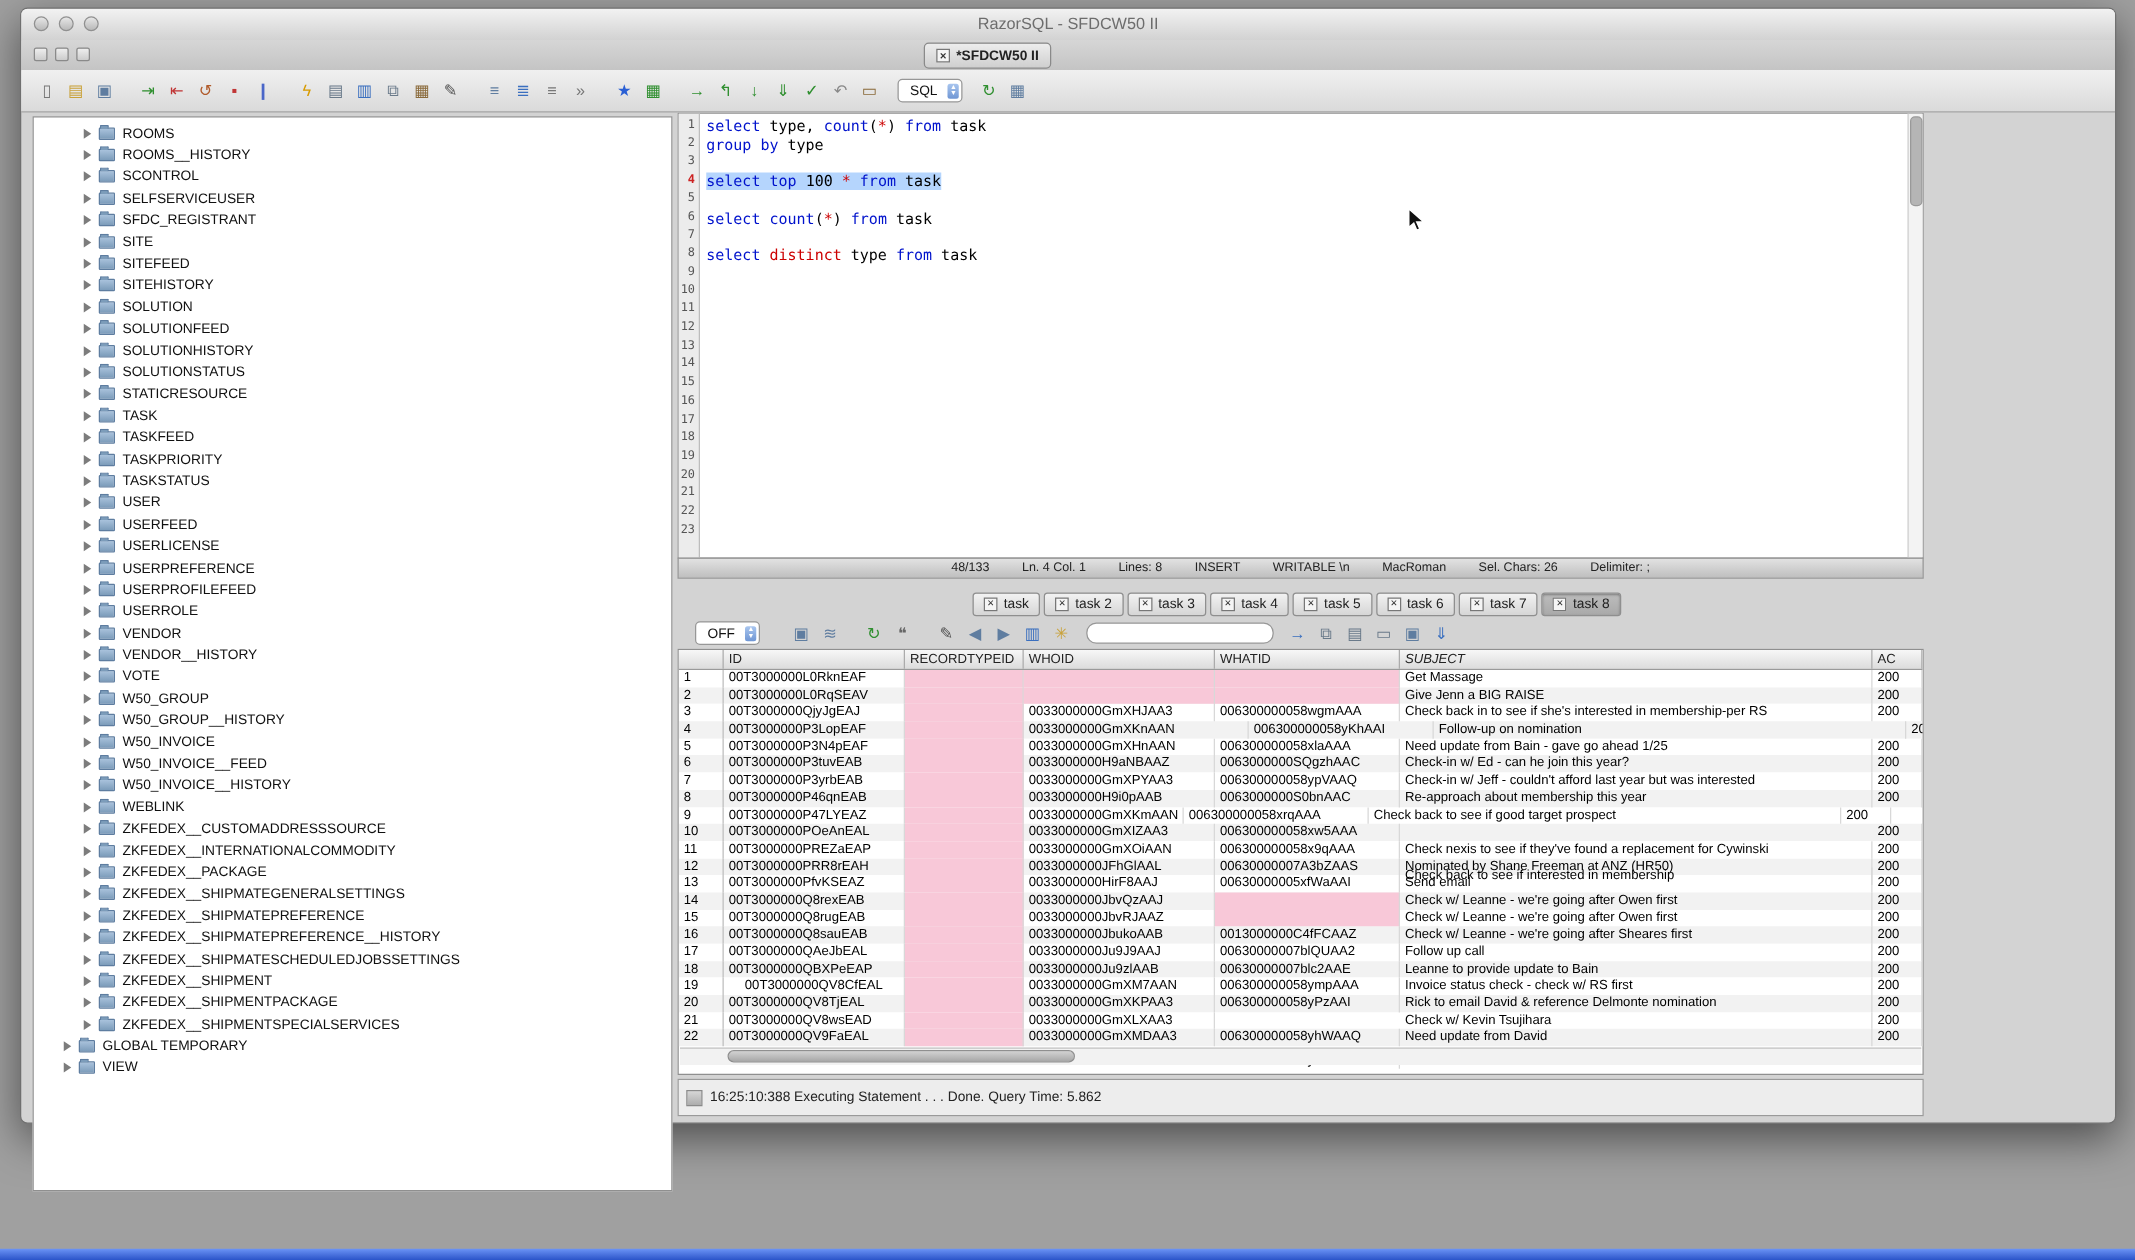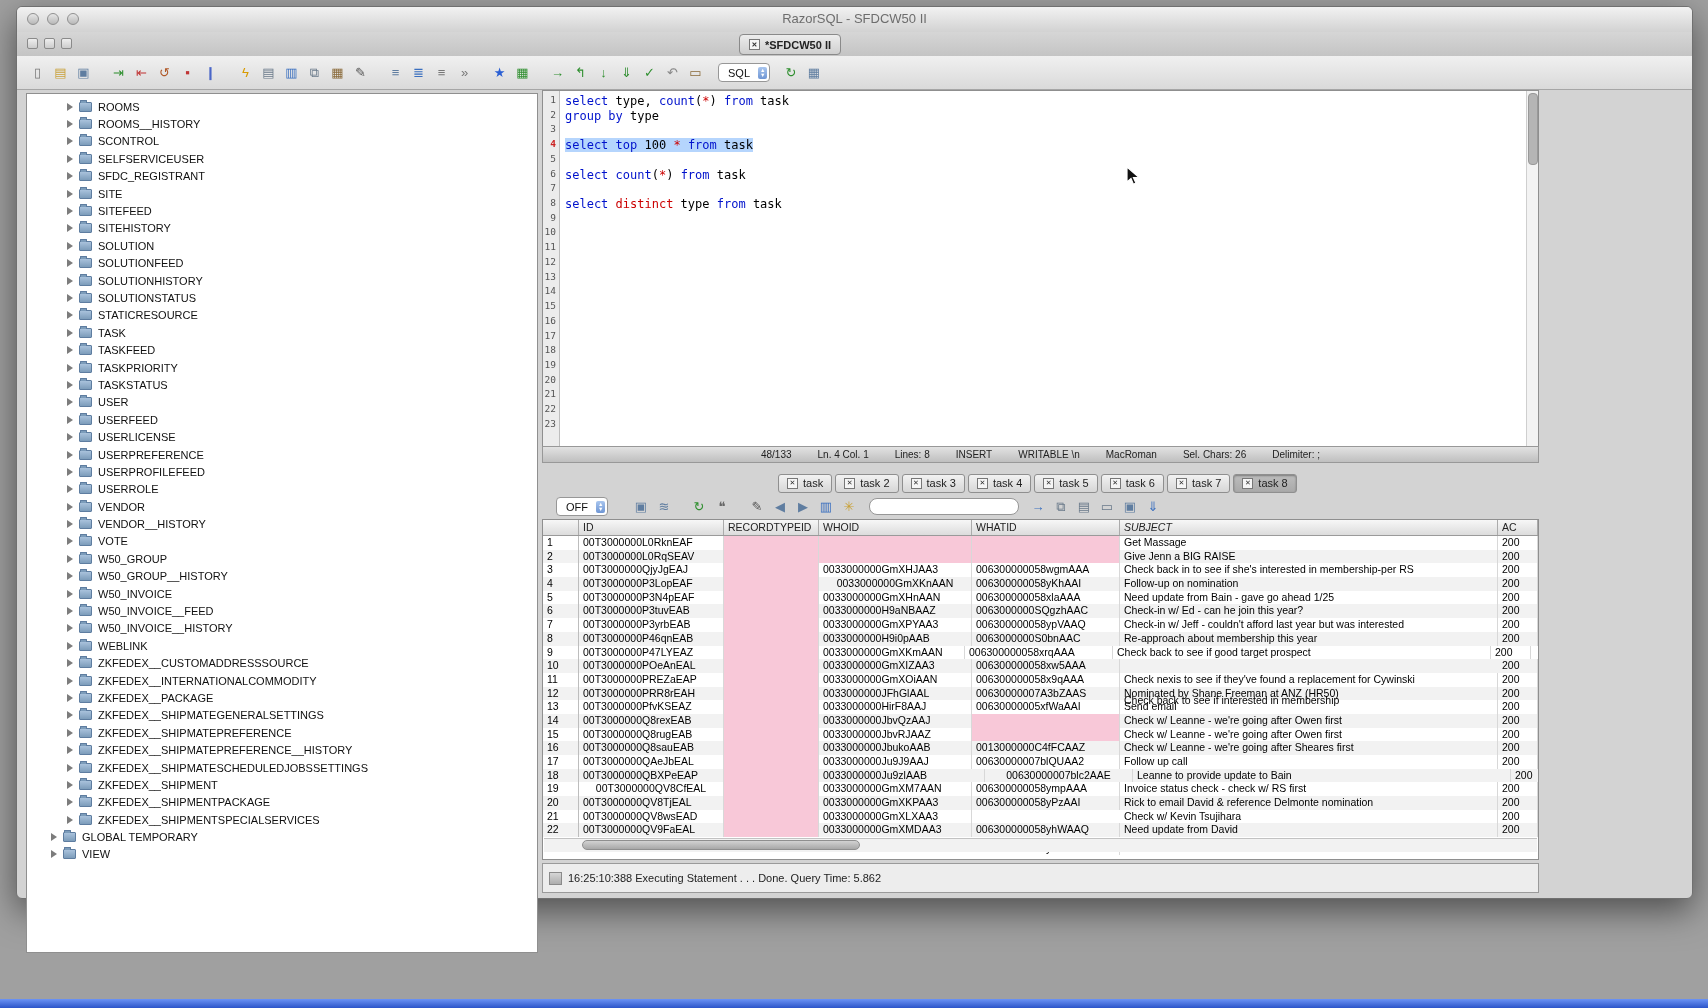--- a/index.html
+++ b/index.html
@@ -537,21 +537,21 @@
               <div class="cell null" style="width: 95px;"></div>
               <div class="cell" style="width: 153px;">0033000000GmXHJAA3</div>
               <div class="cell" style="width: 148px;">006300000058wgmAAA</div>
               <div class="cell" style="width: 378px;">Check back in to see if she's interested in membership-per RS</div>
               <div class="cell" style="width: 40px;">200</div>
             </div>
             <div class="grow even">
               <div class="cell rownum" style="width: 36px;">4</div>
               <div class="cell" style="width: 145px;">00T3000000P3LopEAF</div>
               <div class="cell null" style="width: 95px;"></div>
-              <div class="cell" style="width: 153px; text-align: center;">0033000000GmXKnAAN</div>
+              <div class="cell" style="width: 180px;">0033000000GmXKnAAN</div>
               <div class="cell" style="width: 148px;">006300000058yKhAAI</div>
               <div class="cell" style="width: 378px;">Follow-up on nomination</div>
               <div class="cell" style="width: 40px;">200</div>
             </div>
             <div class="grow">
               <div class="cell rownum" style="width: 36px;">5</div>
               <div class="cell" style="width: 145px;">00T3000000P3N4pEAF</div>
               <div class="cell null" style="width: 95px;"></div>
               <div class="cell" style="width: 153px;">0033000000GmXHnAAN</div>
               <div class="cell" style="width: 148px;">006300000058xlaAAA</div>
@@ -582,21 +582,21 @@
               <div class="cell null" style="width: 95px;"></div>
               <div class="cell" style="width: 153px;">0033000000H9i0pAAB</div>
               <div class="cell" style="width: 148px;">0063000000S0bnAAC</div>
               <div class="cell" style="width: 378px;">Re-approach about membership this year</div>
               <div class="cell" style="width: 40px;">200</div>
             </div>
             <div class="grow">
               <div class="cell rownum" style="width: 36px;">9</div>
               <div class="cell" style="width: 145px;">00T3000000P47LYEAZ</div>
               <div class="cell null" style="width: 95px;"></div>
-              <div class="cell" style="width: 146px;">0033000000GmXKmAAN</div>
+              <div class="cell" style="width: 128px;">0033000000GmXKmAAN</div>
               <div class="cell" style="width: 148px;">006300000058xrqAAA</div>
               <div class="cell" style="width: 378px;">Check back to see if good target prospect</div>
               <div class="cell" style="width: 40px;">200</div>
             </div>
             <div class="grow even">
               <div class="cell rownum" style="width: 36px;">10</div>
               <div class="cell" style="width: 145px;">00T3000000POeAnEAL</div>
               <div class="cell null" style="width: 95px;"></div>
               <div class="cell" style="width: 153px;">0033000000GmXIZAA3</div>
               <div class="cell" style="width: 148px;">006300000058xw5AAA</div>
@@ -663,22 +663,22 @@
               <div class="cell null" style="width: 95px;"></div>
               <div class="cell" style="width: 153px;">0033000000Ju9J9AAJ</div>
               <div class="cell" style="width: 148px;">00630000007blQUAA2</div>
               <div class="cell" style="width: 378px;">Follow up call</div>
               <div class="cell" style="width: 40px;">200</div>
             </div>
             <div class="grow even">
               <div class="cell rownum" style="width: 36px;">18</div>
               <div class="cell" style="width: 145px;">00T3000000QBXPeEAP</div>
               <div class="cell null" style="width: 95px;"></div>
-              <div class="cell" style="width: 166px;">0033000000Ju9zlAAB</div>
-              <div class="cell" style="width: 148px; text-align: center;">00630000007blc2AAE</div>
+              <div class="cell" style="width: 153px;">0033000000Ju9zlAAB</div>
+              <div class="cell" style="width: 148px;">00630000007blc2AAE</div>
               <div class="cell" style="width: 378px;">Leanne to provide update to Bain</div>
               <div class="cell" style="width: 40px;">200</div>
             </div>
             <div class="grow">
               <div class="cell rownum" style="width: 36px;">19</div>
               <div class="cell" style="width: 145px; text-align: center;">00T3000000QV8CfEAL</div>
               <div class="cell null" style="width: 95px;"></div>
               <div class="cell" style="width: 153px;">0033000000GmXM7AAN</div>
               <div class="cell" style="width: 148px;">006300000058ympAAA</div>
               <div class="cell" style="width: 378px;">Invoice status check - check w/ RS first</div>

